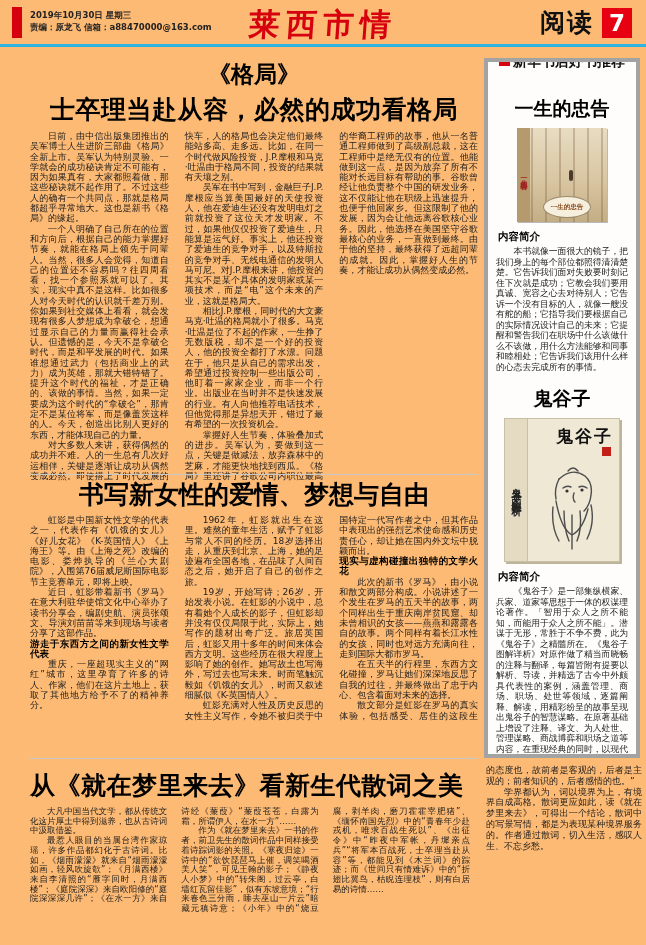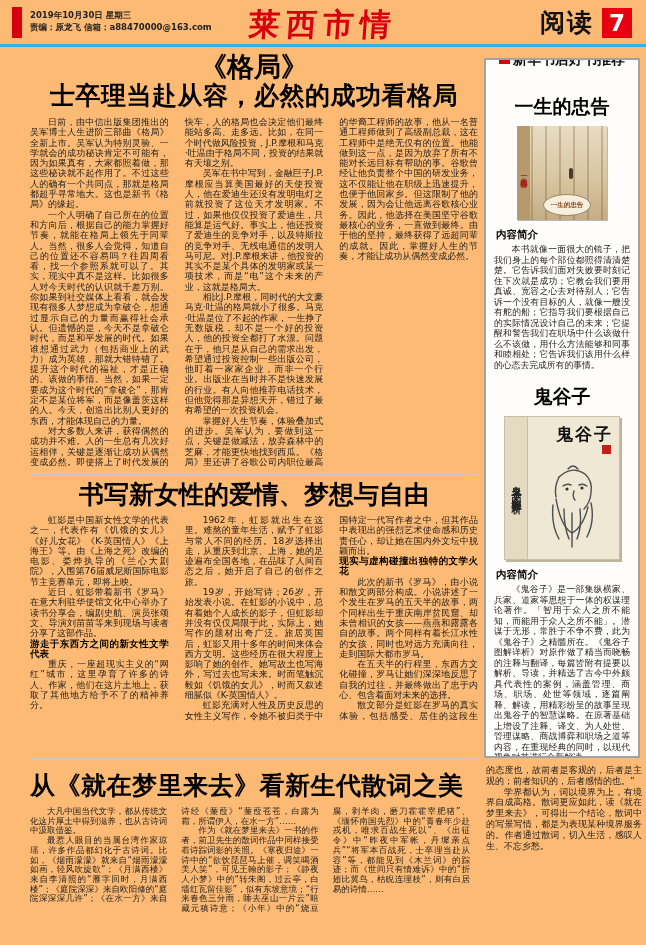--- a/index.html
+++ b/index.html
@@ -19,21 +19,21 @@
             display:flex;align-items:center;justify-content:center;}
   .cyan-rule{position:absolute;left:0;top:44px;width:646px;height:3px;background:#2fb3e3;}
 
   
   .jtext p{margin:0;text-indent:2em;text-align:justify;}
   .jtext p.no-indent{text-indent:0;}
   .jtext p.subhead{font-weight:bold;text-indent:0;color:#000;}
 
   
   .art1{position:absolute;left:30px;top:52px;width:448px;}
-  .art1 .kicker{margin:0;text-align:center;font-size:27px;font-weight:bold;line-height:30px;color:#000;}
+  .art1 .kicker{margin:7px;text-align:center;font-size:23px;font-weight:bold;line-height:30px;color:#000;}
   .art1 .main-title{margin:0;text-align:center;font-size:25px;font-weight:bold;line-height:28px;letter-spacing:.5px;color:#000;}
   .art1 .body{margin-top:7px;height:352px;column-count:3;column-gap:16px;column-fill:auto;
               font-size:9px;line-height:10.3px;overflow:hidden;}
 
   .hrule{position:absolute;left:30px;width:448px;height:1px;background:#c9c9c9;}
   .rule1{top:474px;} .rule2{top:758px;}
 
   
   .art2{position:absolute;left:30px;top:480px;width:448px;}
   .art2 .t1{margin:0;text-align:center;font-size:22px;font-weight:bold;line-height:26px;color:#000;}
@@ -44,21 +44,21 @@
 
   
   .art3{position:absolute;left:30px;top:762px;width:612px;display:flex;gap:16px;}
   .art3-left{width:440px;}
   .art3-left h2{margin:10px 0 7px 0;font-size:25px;font-weight:bold;line-height:28px;color:#000;letter-spacing:.5px;}
   .art3-left .body{height:112px;column-count:3;column-gap:14px;column-fill:auto;
                    font-size:8.5px;line-height:9.7px;overflow:hidden;}
   .art3-right{width:156px;font-size:9px;line-height:10.8px;padding-top:3px;overflow:hidden;height:178px;}
 
   
-  .sidebar{position:absolute;left:484px;top:58px;width:156px;height:700px;border:2px solid #a3a3a3;
+  .sidebar{position:absolute;left:484px;top:58px;width:156px;height:700px;border:4px solid #a3a3a3;
            background:#fffdfb;box-sizing:border-box;padding:0 8px;overflow:hidden;}
   .sb-head{position:absolute;top:-9px;left:50%;transform:translateX(-50%);background:#fffdfb;
            padding:0 5px;font-size:14px;font-weight:bold;white-space:nowrap;color:#111;}
   .sb-head .sq{display:inline-block;width:11px;height:11px;background:#d6000f;margin-right:3px;}
   .book-title{margin:34px 0 4px 0;text-align:center;font-size:19px;font-weight:bold;color:#000;}
   .book-title.second{margin-top:14px;}
   .sum-label{font-size:10.5px;font-weight:bold;margin:8px 0 2px 2px;color:#000;}
   .sum-text{font-size:8.8px;line-height:10.5px;text-align:justify;text-indent:2em;margin:0;}
 
   

